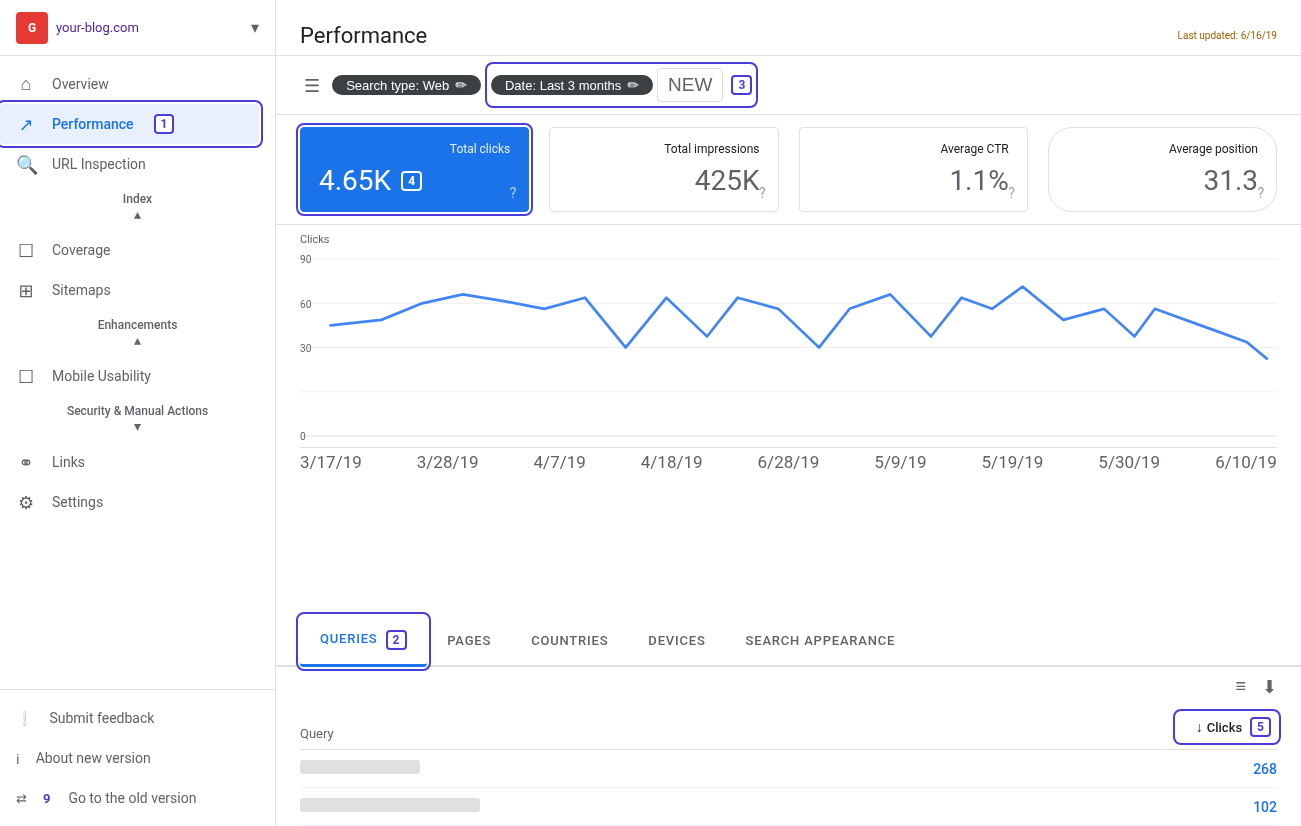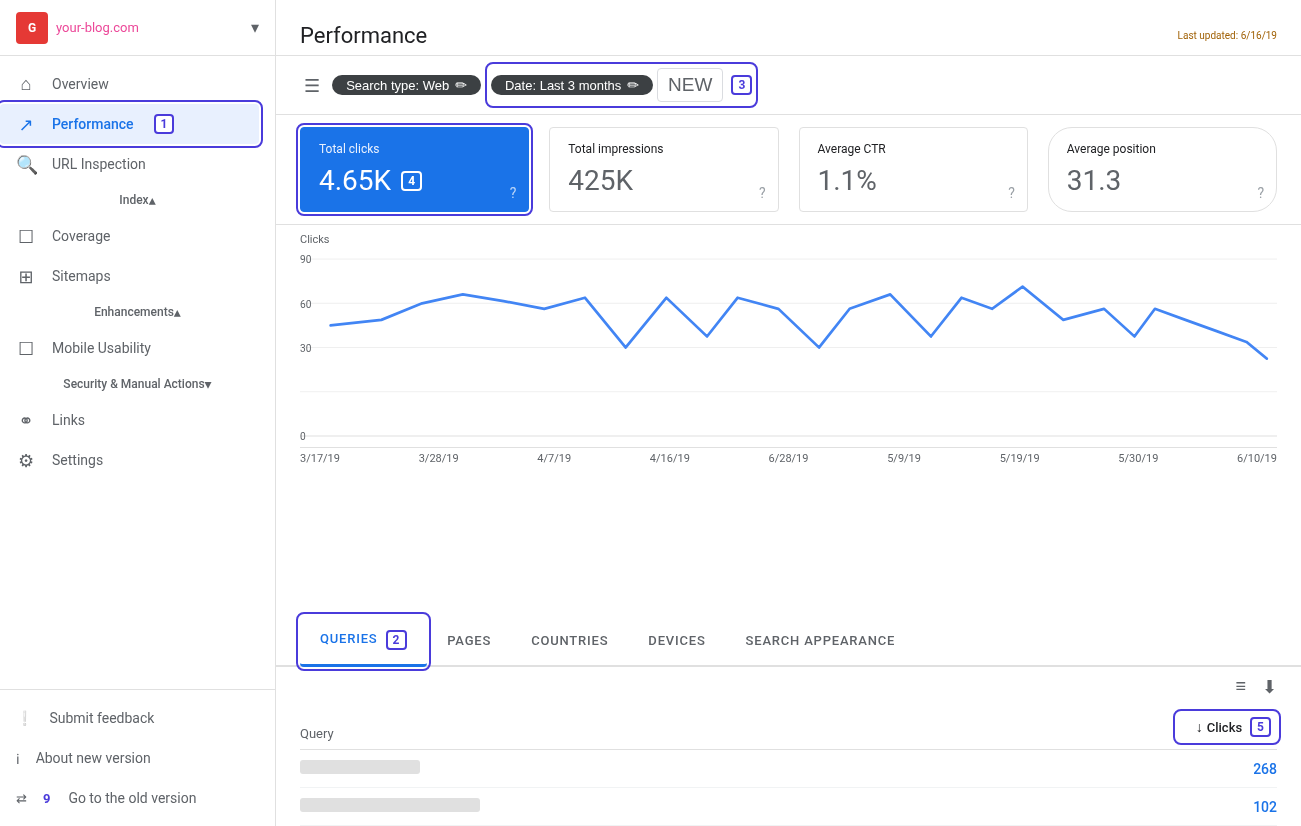--- a/index.html
+++ b/index.html
@@ -25,45 +25,46 @@
       gap: 8px;
     }
     .logo-box {
       width: 32px; height: 32px;
       background: #e53935;
       border-radius: 4px;
       display: flex; align-items: center; justify-content: center;
       color: #fff; font-weight: bold; font-size: 12px;
     }
     .logo-text {
-      font-size: 13px; color: #ec4899; flex: 1;
+      font-size: 13px; color: #4c1d95; flex: 1;
       overflow: hidden; text-overflow: ellipsis; white-space: nowrap;
     }
     .logo-chevron { color: #5f6368; font-size: 16px; cursor: pointer; }
 
     .sidebar-nav { flex: 1; padding: 8px 0; }
     .nav-item {
       display: flex; align-items: center;
       padding: 0 16px; height: 40px;
       cursor: pointer; color: #5f6368;
       border-radius: 0 20px 20px 0;
       margin-right: 16px;
       gap: 16px;
       font-size: 14px;
       position: relative;
     }
     .nav-item.active { background: #e8f0fe; color: #1a73e8; font-weight: 500; }
     .nav-item .nav-icon { font-size: 18px; width: 20px; text-align: center; }
 
     .section-header {
-      display: flex; align-items: center; justify-content: center;
+      display: flex; align-items: center; justify-content: flex-end;
       padding: 8px 16px;
       font-size: 12px; font-weight: 500; color: #5f6368;
       text-transform: none;
       cursor: pointer;
+      flex-direction: column;
     }
     .section-header .chevron { font-size: 14px; }
 
     .sidebar-bottom {
       border-top: 1px solid #e0e0e0;
       padding: 8px 0;
     }
     .bottom-item {
       display: flex; align-items: center;
       padding: 0 16px; height: 40px;
@@ -112,20 +113,21 @@
     }
     .last-updated {
       margin-left: auto; color: #a16207; font-size: 10px;
     }
 
     
     .metrics-row {
       display: flex; gap: 12px;
       padding: 12px 24px;
       border-bottom: 1px solid #e0e0e0;
+      text-align: right;
     }
     .metric-card {
       flex: 1; border: 1px solid #e0e0e0; border-radius: 4px;
       padding: 14px 18px;
       margin-right: 8px;
       cursor: pointer;
       position: relative;
     }
     .metric-card:last-child { margin-right: 0; border-radius: 24px; }
     .metric-card.active {
@@ -150,21 +152,21 @@
     }
     .chart-label { font-size: 11px; color: #5f6368; margin-bottom: 2px; }
     .chart-container {
       position: relative; height: 200px;
       border-bottom: 1px solid #e0e0e0;
     }
     .chart-container svg { width: 100%; height: 100%; }
     .chart-x-labels {
       display: flex; justify-content: space-between;
       padding: 4px 0;
-      font-size: 11px; color: #5f6368;
+      font-size: 17px; color: #5f6368;
     }
 
     
     .tabs-row {
       display: flex; align-items: center;
       padding: 0 24px;
       border-bottom: 2px solid #e0e0e0;
       gap: 0;
     }
     .tab {
@@ -374,21 +376,21 @@
         <text x="0" y="94" font-size="10" fill="#5f6368">30</text>
         <text x="0" y="174" font-size="10" fill="#5f6368">0</text>
 
         <polyline points="30,70 80,65 120,50 160,42 200,48 240,55 280,45 320,90 360,45 400,80 430,45 470,55 510,90 540,55 580,42 620,80 650,45 680,55 710,35 750,65 790,55 820,80 840,55 870,65 900,75 930,85 950,100" fill="none" stroke="#4285f4" stroke-width="2.5" stroke-linejoin="round" stroke-linecap="round"></polyline>
       </svg>
     </div>
     <div class="chart-x-labels">
       <span>3/17/19</span>
       <span>3/28/19</span>
       <span>4/7/19</span>
-      <span>4/16/19</span>
+      <span>4/18/19</span>
       <span>6/28/19</span>
       <span>5/9/19</span>
       <span>5/19/19</span>
       <span>5/30/19</span>
       <span>6/10/19</span>
     </div>
   </div>
 
   <div class="tabs-row">
     <div class="tab active ann-2">

